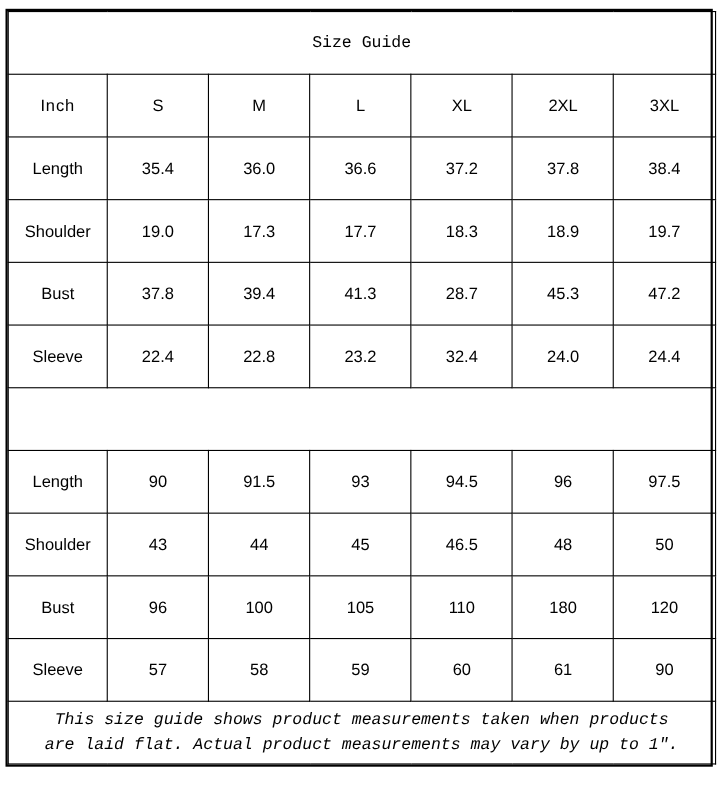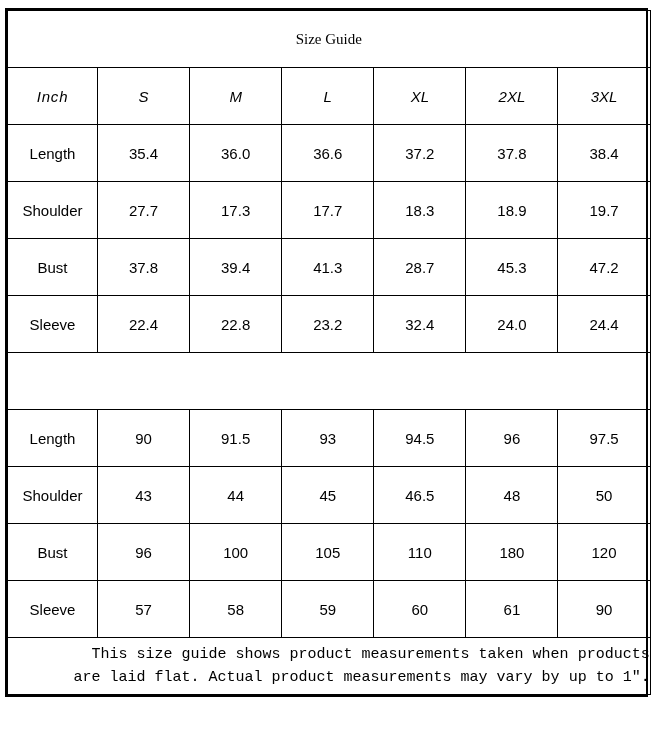--- a/index.html
+++ b/index.html
@@ -44,31 +44,30 @@
 
   
   col.c-label { width: 90px; }
   col.c-size  { width: 92.1px; }
 
   .title-row td {
     height: 48px;
     border-left: none;
     border-right: none;
     border-top: none;
-    font-family: Liberation Serif, serif;
+    font-family: Liberation Mono, monospace;
     font-size: 21px;
     font-weight: normal;
     letter-spacing: 1px;
   }
 
   .head-row td {
     font-weight: bold;
     font-size: 15px;
     letter-spacing: 0.3px;
-    font-style: italic;
   }
   .head-row td.unit-cell {
     letter-spacing: 0.8px;
   }
 
   .row-label {
     font-weight: bold;
     font-size: 15px;
     letter-spacing: 0.3px;
     margin-top: 36px;
@@ -86,22 +85,23 @@
     border-right: none;
     border-bottom: none;
     font-family: "Liberation Mono", "DejaVu Sans Mono", monospace;
     font-size: 14.5px;
     line-height: 23px;
     letter-spacing: 0px;
     padding: 0 18px;
   }
   .note-row .note-line {
     display: block;
-    text-align: right;
+    text-align: center;
     white-space: nowrap;
+    font-style: italic;
   }
 </style>
 </head>
 <body>
 
 <div class="guide">
   <table class="grid">
     <colgroup>
       <col class="c-label">
       <col class="c-size">
@@ -132,21 +132,21 @@
         <td>35.4</td>
         <td>36.0</td>
         <td>36.6</td>
         <td>37.2</td>
         <td>37.8</td>
         <td>38.4</td>
       </tr>
 
       <tr>
         <td class="row-label">Shoulder</td>
-        <td>27.7</td>
+        <td>19.0</td>
         <td>17.3</td>
         <td>17.7</td>
         <td>18.3</td>
         <td>18.9</td>
         <td>19.7</td>
       </tr>
 
       <tr>
         <td class="row-label">Bust</td>
         <td>37.8</td>

